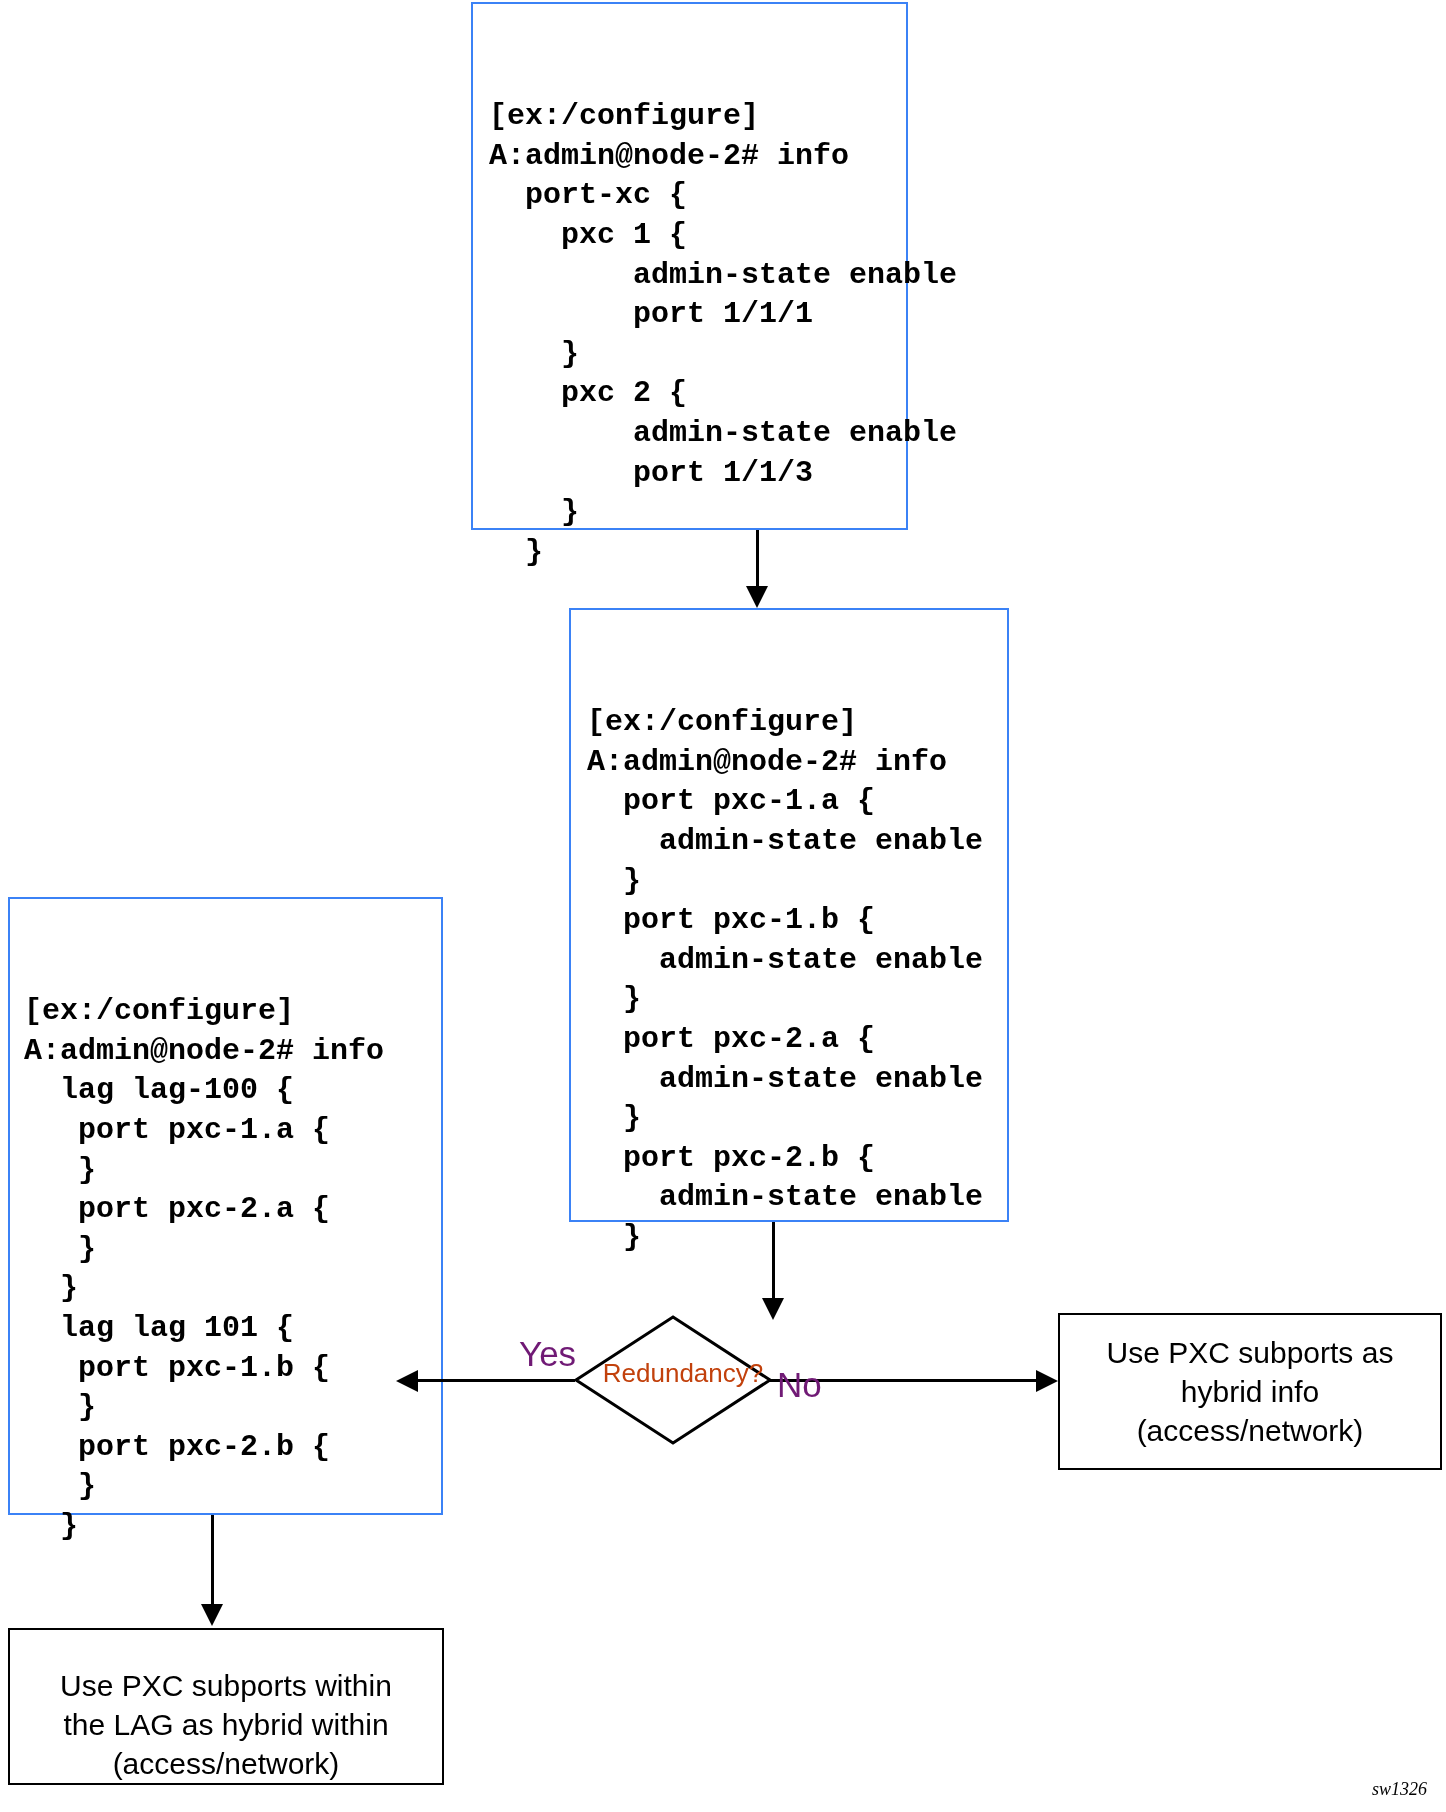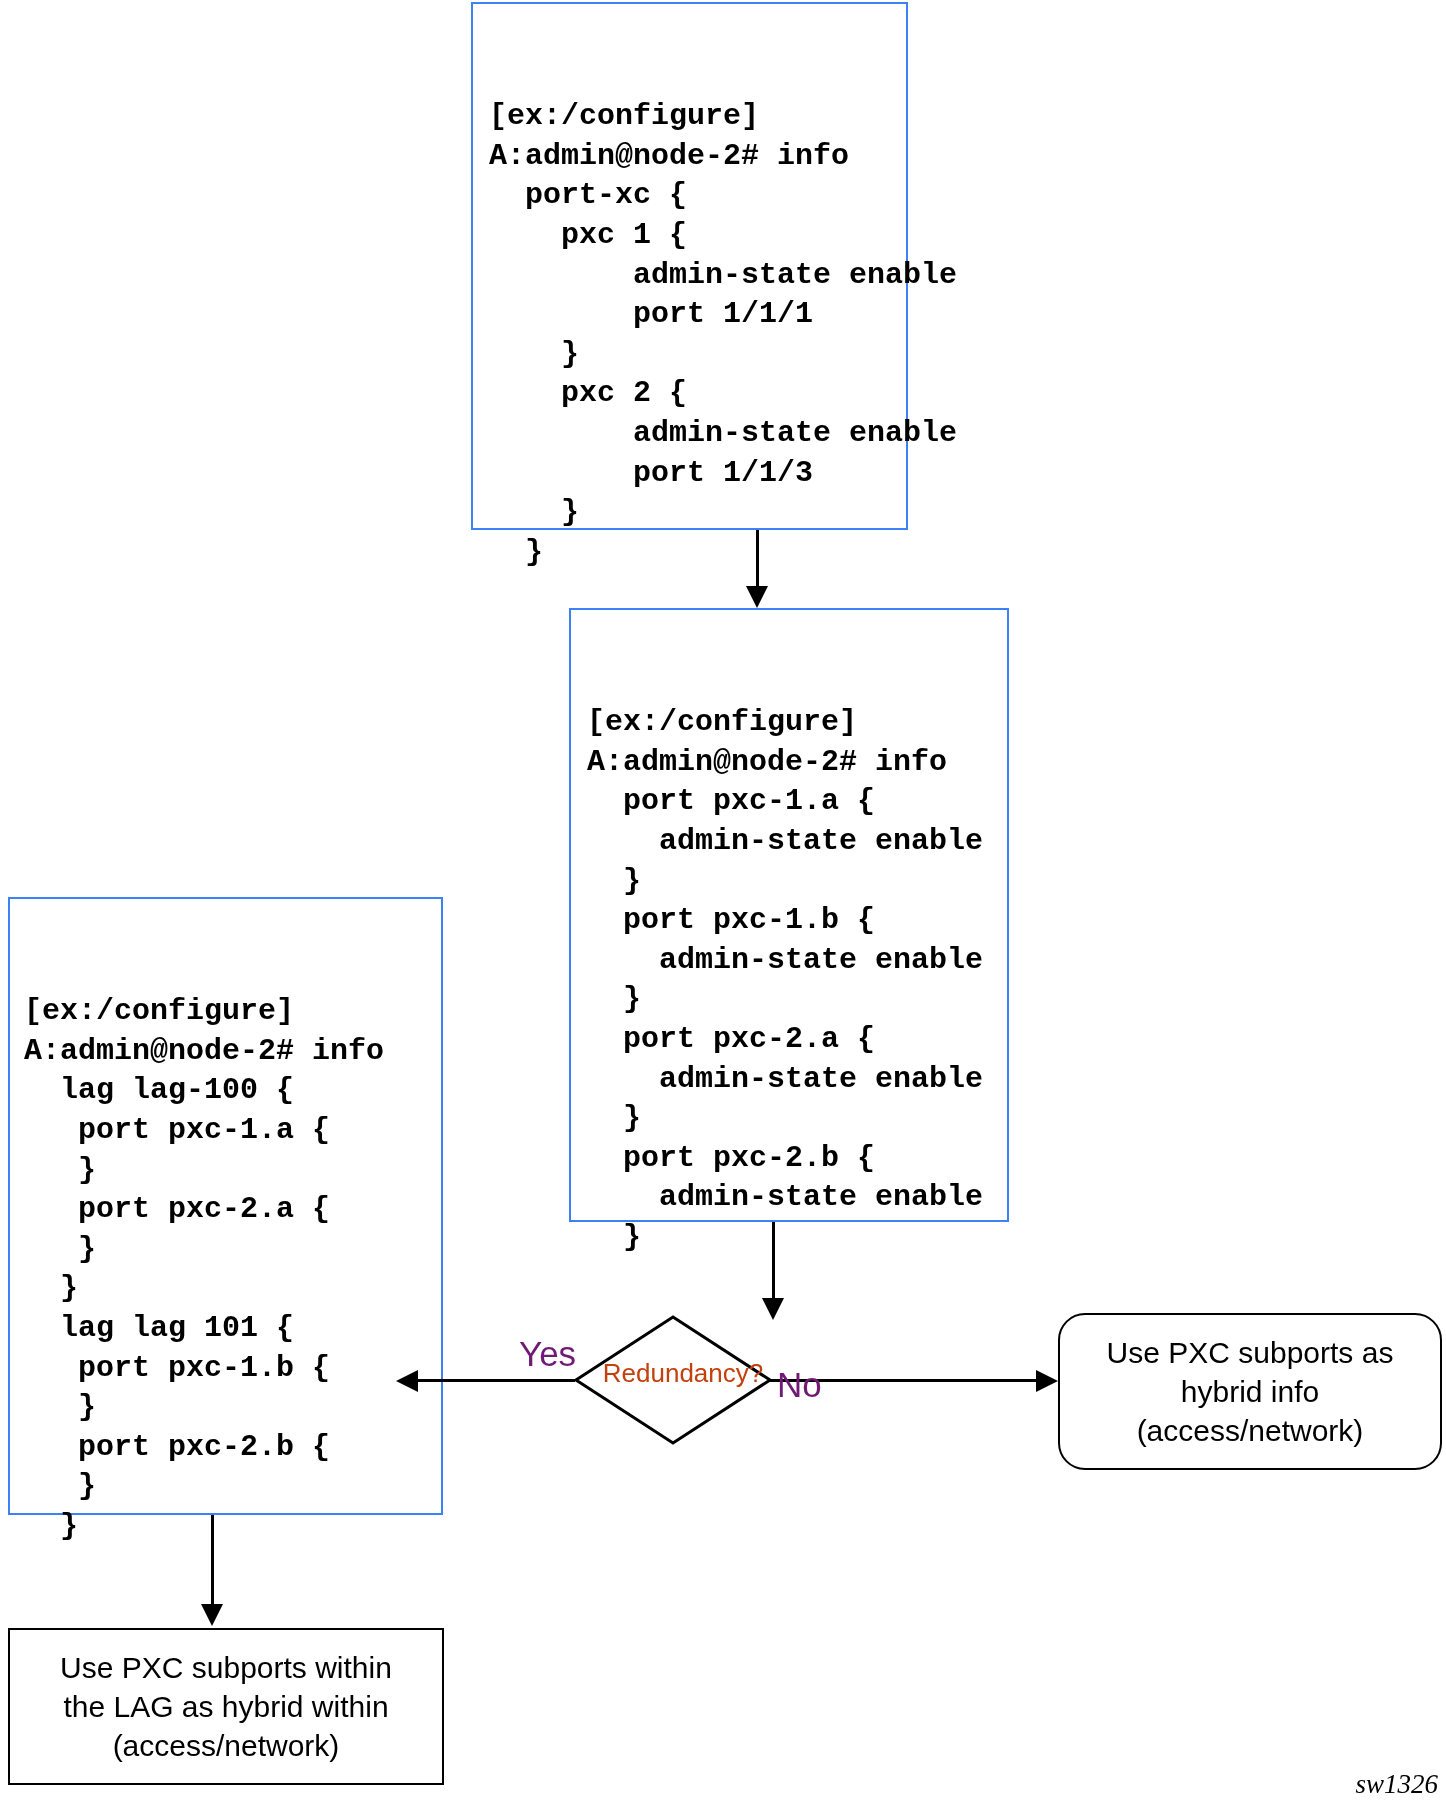--- a/index.html
+++ b/index.html
@@ -64,27 +64,27 @@
     left: 8px; top: 897px;
     width: 435px; height: 618px;
     font-size: 30px;
     padding: 14px 0 0 14px;
   }
   #box-right-term {
     left: 1058px; top: 1313px;
     width: 384px; height: 157px;
     font-size: 30px;
     padding: 0 10px;
-    border-radius: 27px;
   }
   #box-bottom-term {
     left: 8px; top: 1628px;
     width: 436px; height: 157px;
     font-size: 30px;
     padding: 0 10px;
+    justify-content: flex-end;
   }
 
   
   .vline {
     position: absolute;
     width: 3px;
     background: #000000;
   }
   .hline {
     position: absolute;
@@ -153,25 +153,25 @@
     position: absolute;
     font-size: 35px;
     color: #701a75;
     white-space: nowrap;
   }
   #label-yes { left: 519px; top: 1334px; }
   #label-no  { left: 777px; top: 1334px; margin-top: 31px; }
 
   #figure-id {
     position: absolute;
-    right: 8px;
+    right: 19px;
     bottom: 12px;
     font-family: "Liberation Serif", serif;
     font-style: italic;
-    font-size: 27px;
+    font-size: 18px;
     color: #000000;
     margin-left: 12px;
   }
 </style>
 </head>
 <body>
 
 <div id="canvas">
 
   <div class="code-box" id="box-portxc">

